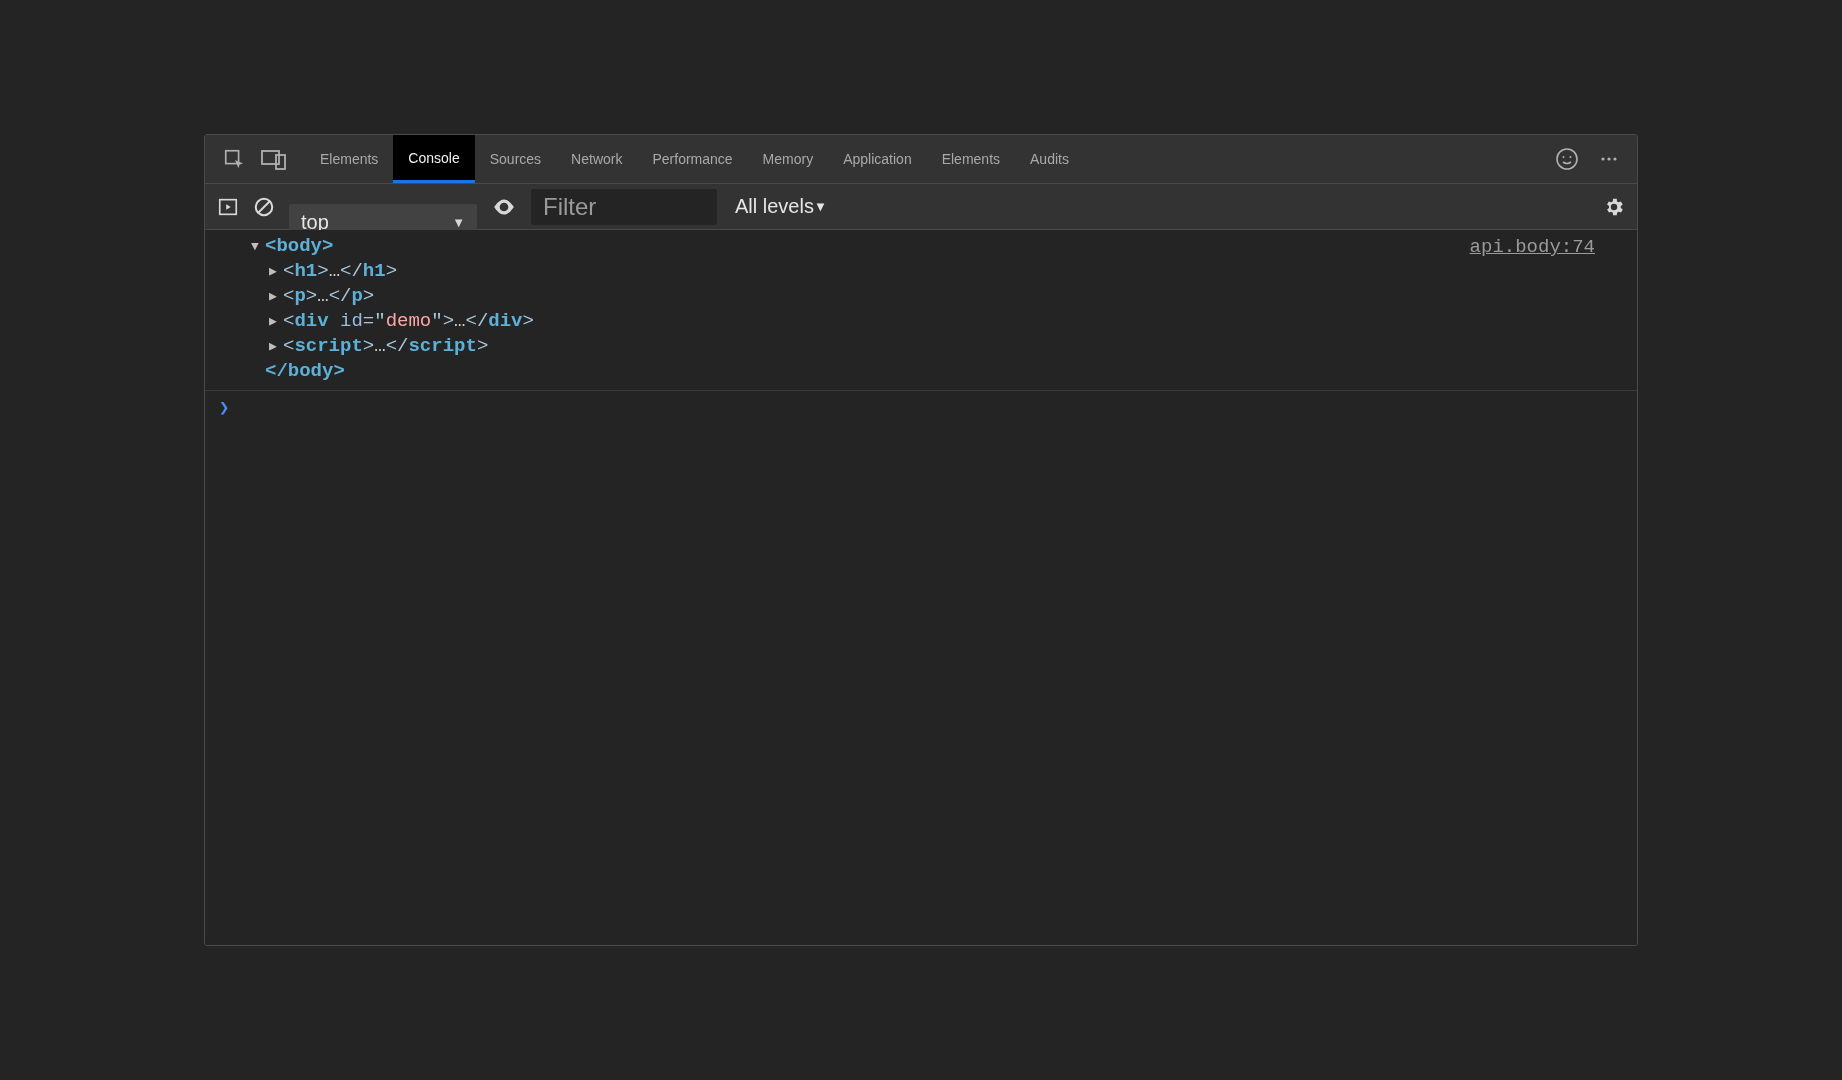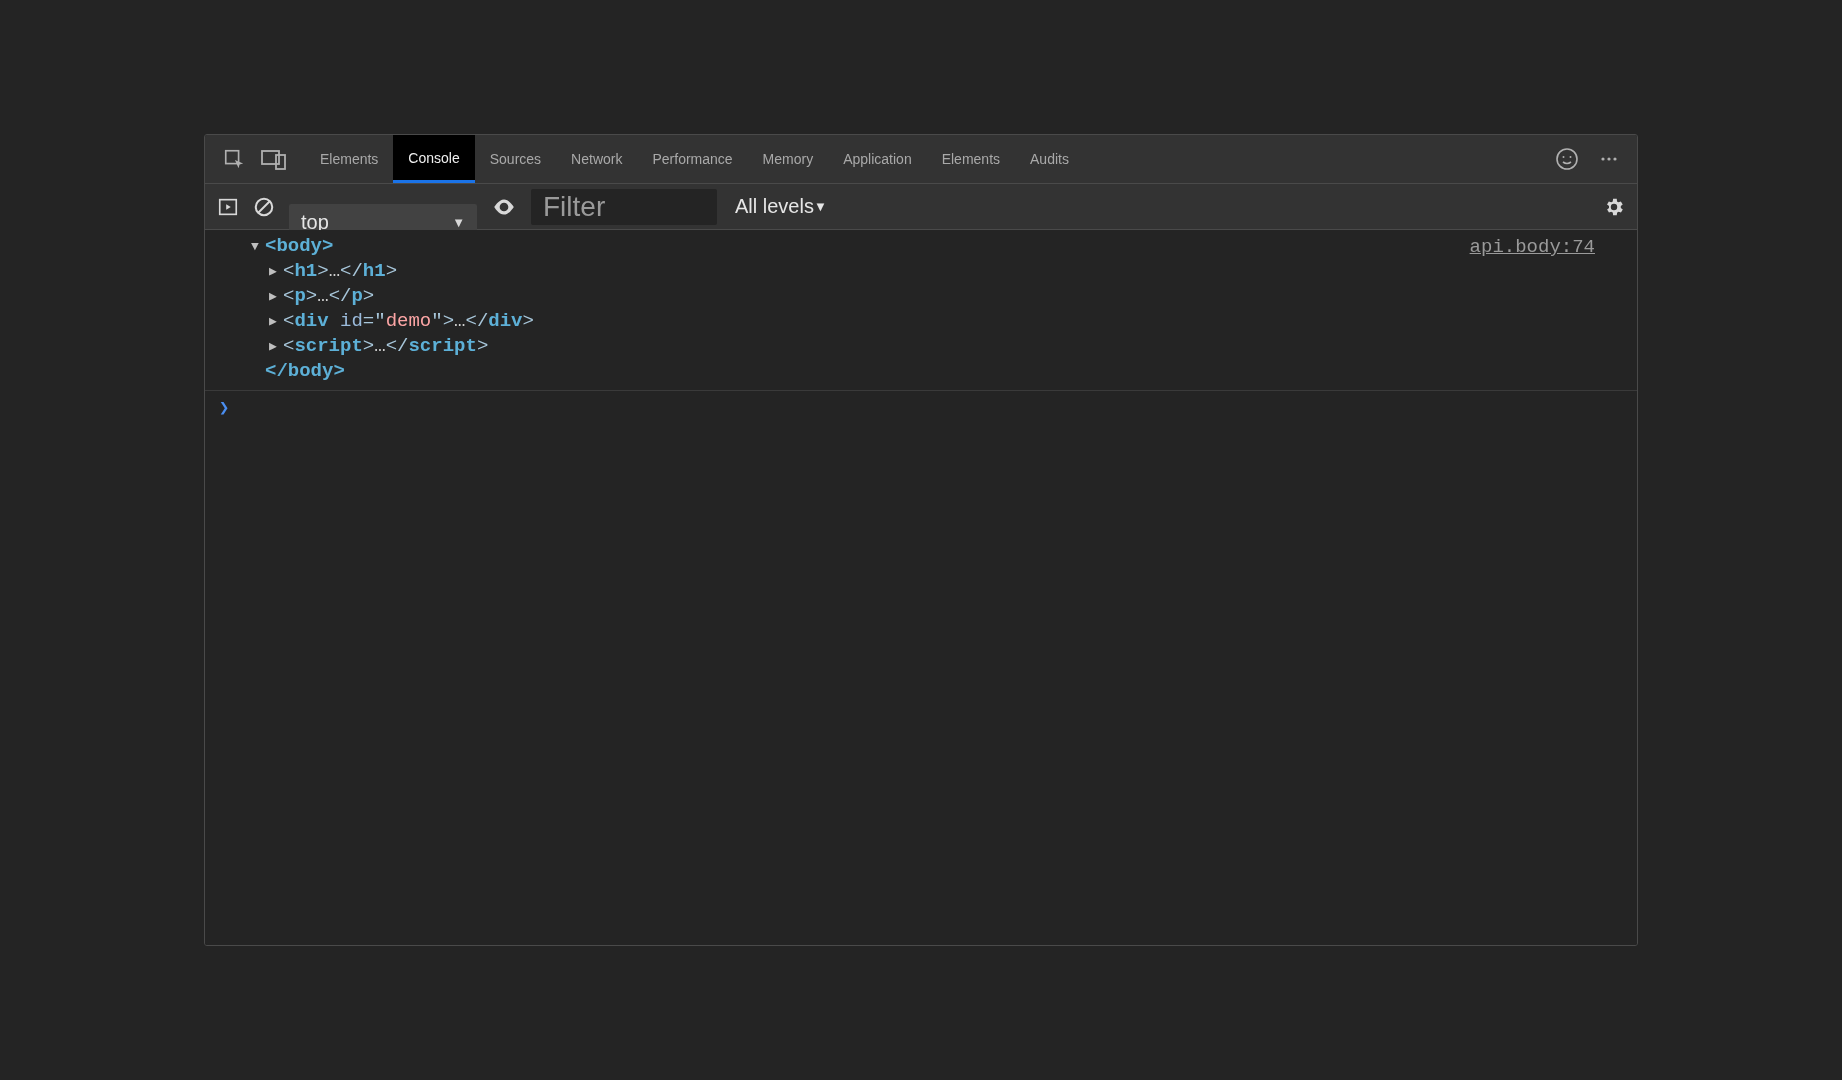--- a/index.html
+++ b/index.html
@@ -73,21 +73,21 @@
       color: #e6e6e6;
       font-size: 20px;
       margin-top: 31px;
     }
     .filter-input {
       background: #242424;
       border: none;
       height: 36px; width: 186px;
       padding: 0 12px;
       color: #e6e6e6;
-      font-size: 28px;
+      font-size: 24px;
       border-radius: 2px;
     }
     .filter-input::placeholder { color: #9a9a9a; }
     .levels {
       display: flex; align-items: center; gap: 0;
       color: #e6e6e6;
       font-size: 20px;
       margin-left: 4px;
     }
 

